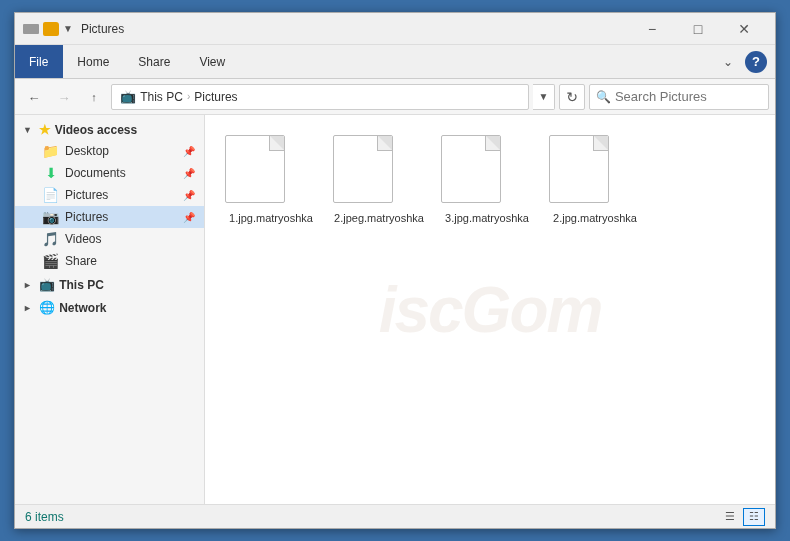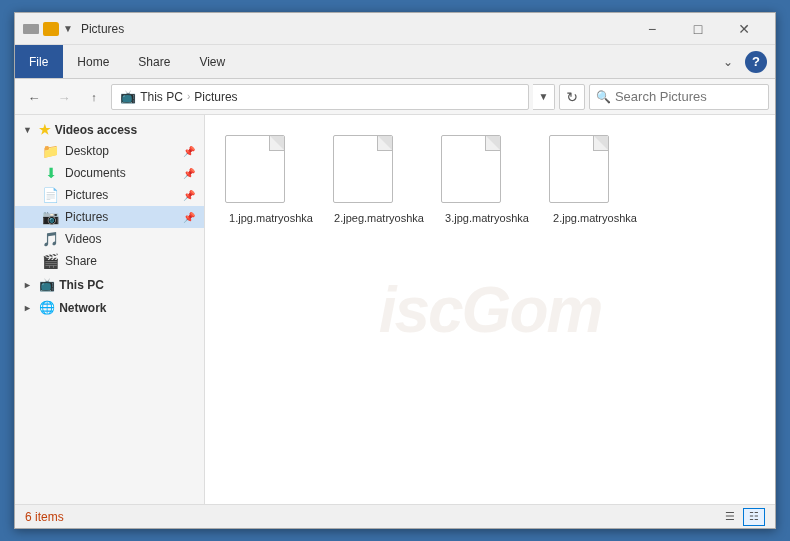--- a/index.html
+++ b/index.html
@@ -315,21 +315,21 @@
     
     .status-bar {
       height: 24px;
       background: #f0f0f0;
       border-top: 1px solid #ddd;
       display: flex;
       align-items: center;
       padding: 0 10px;
       justify-content: space-between;
     }
-    .status-text { font-size: 12px; color: #c2410c; }
+    .status-text { font-size: 12px; color: #0f766e; }
     .status-view-icons { display: flex; gap: 2px; }
     .view-icon-btn {
       width: 22px; height: 18px;
       display: flex; align-items: center; justify-content: center;
       cursor: pointer;
       font-size: 11px;
       color: #555;
       border: 1px solid transparent;
     }
     .view-icon-btn.active { border-color: #0078d7; background: #e5f1ff; }

